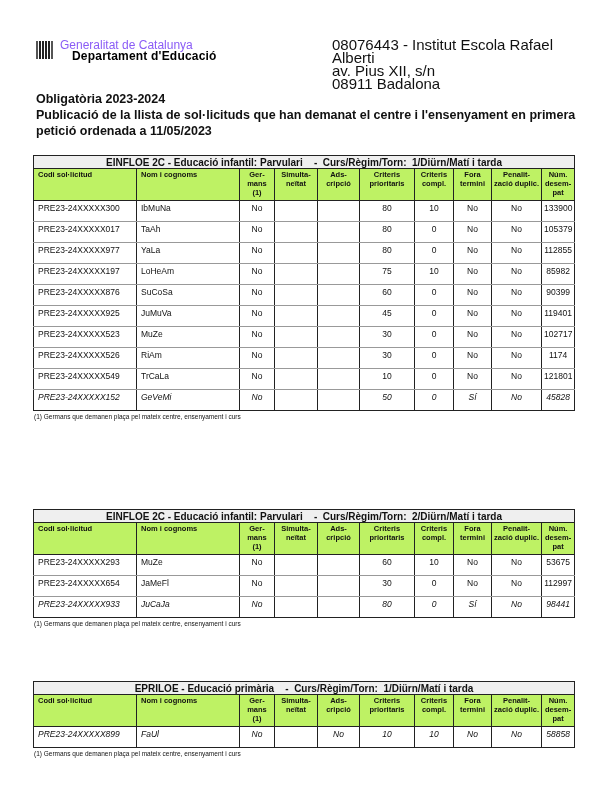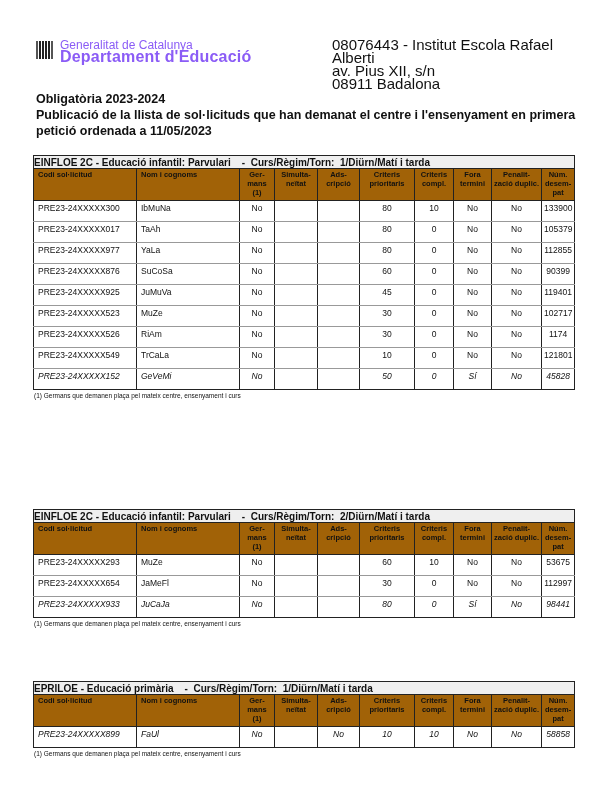--- a/index.html
+++ b/index.html
@@ -5,30 +5,30 @@
   html, body { margin: 0; padding: 0; background: #ffffff; }
   body { width: 612px; height: 792px; position: relative; font-family: "Liberation Sans", sans-serif; color: #111; overflow: hidden; }
 
   .header { position: absolute; left: 36px; top: 38px; width: 540px; height: 40px; }
   .logo { position: absolute; left: 0; top: 2px; display: flex; align-items: center; }
   .logo-mark { width: 20px; height: 20px; display: flex; gap: 1px; margin-right: 4px; }
   .logo-mark span { display: block; width: 2px; background: #222; height: 18px; }
   .logo-mark span:first-child, .logo-mark span:last-child { background: #555; }
   .logo-text { line-height: 11px; }
   .logo-line1 { font-size: 12px; color: #8b5cf6; }
-  .logo-line2 { font-size: 16px; font-weight: bold; color: #8b5cf6; letter-spacing: 0.2px; }
+  .logo-line2 { font-size: 12px; font-weight: bold; color: #000000; letter-spacing: 0.2px; margin-left: 12px; }
 
   .school { position: absolute; left: 296px; top: 0; font-size: 15px; line-height: 13px; color: #111; }
 
   .titles { position: absolute; left: 36px; top: 91px; width: 560px; font-weight: bold; font-size: 12.5px; line-height: 16px; }
 
   .section { position: absolute; left: 33px; width: 541px; }
   table { border-collapse: collapse; width: 541px; table-layout: fixed; }
-  .title-row td { background: #efefef; font-weight: bold; font-size: 10px; height: 12px; padding: 0; border-left: 1.5px solid #222; border-right: 1.5px solid #222; border-top: 1.5px solid #222; white-space: pre; }
-  th { font-size: 7.5px; font-weight: bold; vertical-align: top; text-align: center; line-height: 9px; padding: 1px 2px 0; border: 1px solid #222; background: #a16207; height: 30px; }
+  .title-row td { background: #efefef; font-weight: bold; font-size: 10px; text-align: center; height: 12px; padding: 0; border-left: 1.5px solid #222; border-right: 1.5px solid #222; border-top: 1.5px solid #222; white-space: pre; }
+  th { font-size: 7.5px; font-weight: bold; vertical-align: top; text-align: center; line-height: 9px; padding: 1px 2px 0; border: 1px solid #222; background: #bef264; height: 30px; }
   th.left { text-align: left; padding-left: 4px; }
   td.c { font-size: 8.5px; text-align: center; vertical-align: top; padding: 2px 2px 0; border-left: 1px solid #222; border-right: 1px solid #222; border-bottom: 1px solid #999; height: 18px; }
   td.l { text-align: left; padding-left: 4px; }
   tr.last td.c { border-bottom: 1px solid #222; font-style: italic; }
   .footnote { font-size: 6.5px; margin-top: 2px; margin-left: 1px; }
 
   col.w1 { width: 103px; } col.w2 { width: 103px; } col.w3 { width: 35px; } col.w4 { width: 43px; }
   col.w5 { width: 42px; } col.w6 { width: 55px; } col.w7 { width: 39px; } col.w8 { width: 38px; }
   col.w9 { width: 50px; } col.w10 { width: 33px; }
 </style>
@@ -123,20 +123,32 @@
           <td class="c">No</td>
           <td class="c"></td>
           <td class="c"></td>
           <td class="c">80</td>
           <td class="c">0</td>
           <td class="c">No</td>
           <td class="c">No</td>
           <td class="c">112855</td>
         </tr>
         <tr class="">
+          <td class="c l">PRE23-24XXXXX197</td>
+          <td class="c l">LoHeAm</td>
+          <td class="c">No</td>
+          <td class="c"></td>
+          <td class="c"></td>
+          <td class="c">75</td>
+          <td class="c">10</td>
+          <td class="c">No</td>
+          <td class="c">No</td>
+          <td class="c">85982</td>
+        </tr>
+        <tr class="">
           <td class="c l">PRE23-24XXXXX876</td>
           <td class="c l">SuCoSa</td>
           <td class="c">No</td>
           <td class="c"></td>
           <td class="c"></td>
           <td class="c">60</td>
           <td class="c">0</td>
           <td class="c">No</td>
           <td class="c">No</td>
           <td class="c">90399</td>

